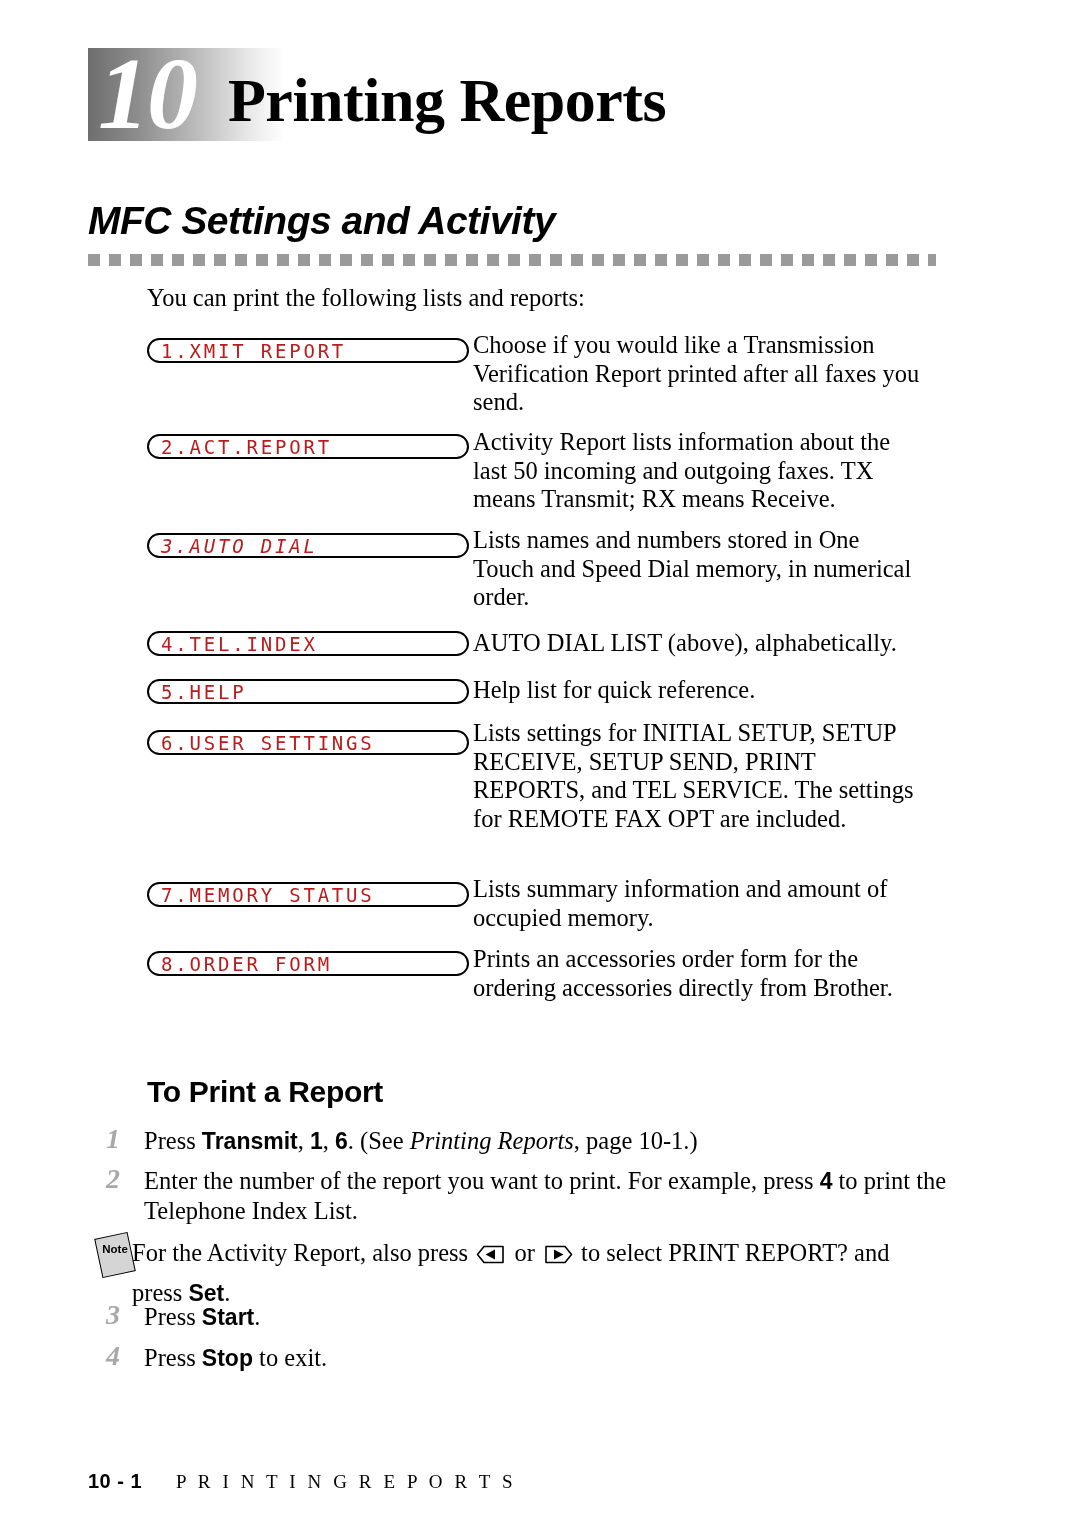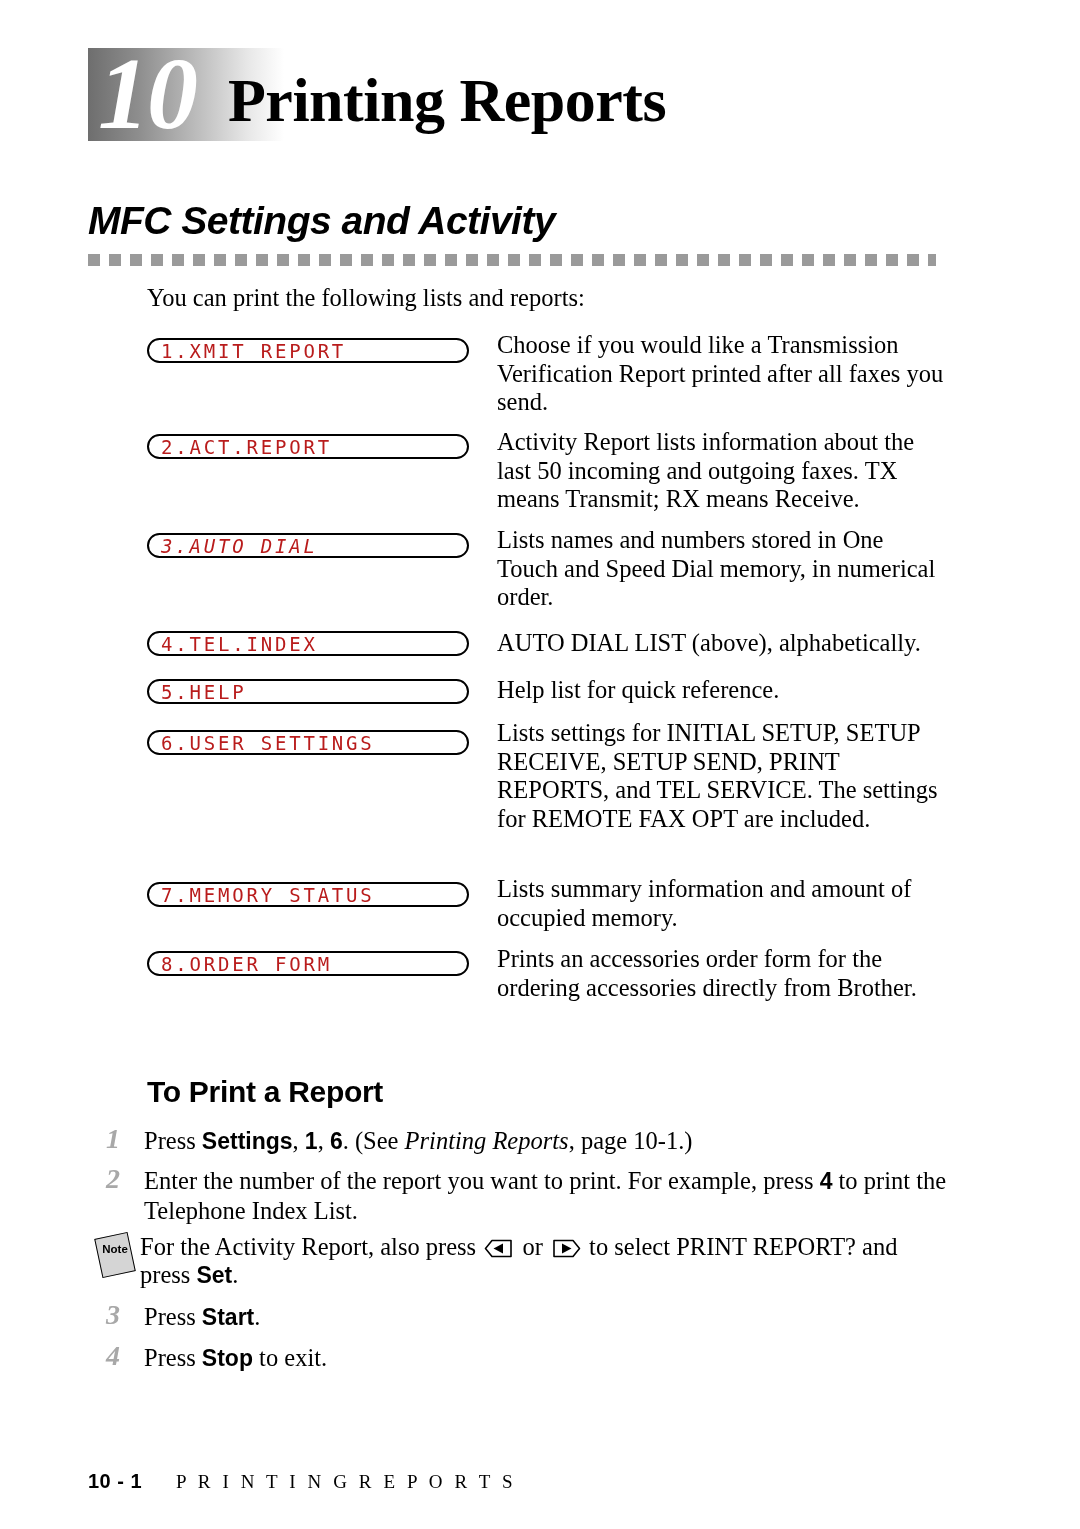--- a/index.html
+++ b/index.html
@@ -109,21 +109,21 @@
     top: 1px;
     font-family: "DejaVu Sans Mono", "Liberation Mono", monospace;
     font-size: 19px;
     line-height: 21px;
     letter-spacing: 2.8px;
     white-space: pre;
     color: #b91c1c;
   }
   .lcd-desc {
     position: absolute;
-    left: 497px;
+    left: 473px;
     width: 450px;
     font-size: 24.5px;
     line-height: 28.6px;
   }
 
   
   #subsection-heading {
     position: absolute;
     left: 147px;
     top: 1074px;
@@ -194,25 +194,25 @@
     width: 34px;
     text-align: center;
     font-family: "Liberation Sans", "DejaVu Sans", sans-serif;
     font-weight: bold;
     font-size: 11.5px;
     line-height: 12px;
     color: #000000;
   }
   #note-body {
     position: absolute;
-    left: 42px;
+    left: 34px;
     top: 0;
     width: 810px;
     font-size: 24.5px;
-    line-height: 28px;
+    line-height: 40px;
   }
 
   
   .key-arrow {
     display: inline-block;
     position: relative;
     width: 30px;
     height: 19px;
     vertical-align: -3px;
     margin: 0 2px;
@@ -297,21 +297,21 @@
       <div class="lcd-text">8.ORDER FORM</div>
     </div>
     <div class="lcd-desc" style="top: 945px;">Prints an accessories order form for the ordering accessories directly from Brother.</div>
   </div>
 
 <div id="subsection-heading">To Print a Report</div>
 
 <div id="steps-container">
     <div class="step" style="top: 1126px;">
       <div class="step-num">1</div>
-      <div class="step-body"><span>Press </span><span class="b">Settings</span><span>, </span><span class="b">1</span><span>, </span><span class="b">6</span><span>. (See </span><span class="it">Printing Reports</span><span>, page 10-1.)</span></div>
+      <div class="step-body"><span>Press </span><span class="b">Transmit</span><span>, </span><span class="b">1</span><span>, </span><span class="b">6</span><span>. (See </span><span class="it">Printing Reports</span><span>, page 10-1.)</span></div>
     </div>
     <div class="step" style="top: 1166px;">
       <div class="step-num">2</div>
       <div class="step-body"><span>Enter the number of the report you want to print.  For example, press </span><span class="b">4</span><span> to print the Telephone Index List.</span></div>
     </div>
     <div class="step" style="top: 1302px;">
       <div class="step-num">3</div>
       <div class="step-body"><span>Press </span><span class="b">Start</span><span>.</span></div>
     </div>
     <div class="step" style="top: 1343px;">

